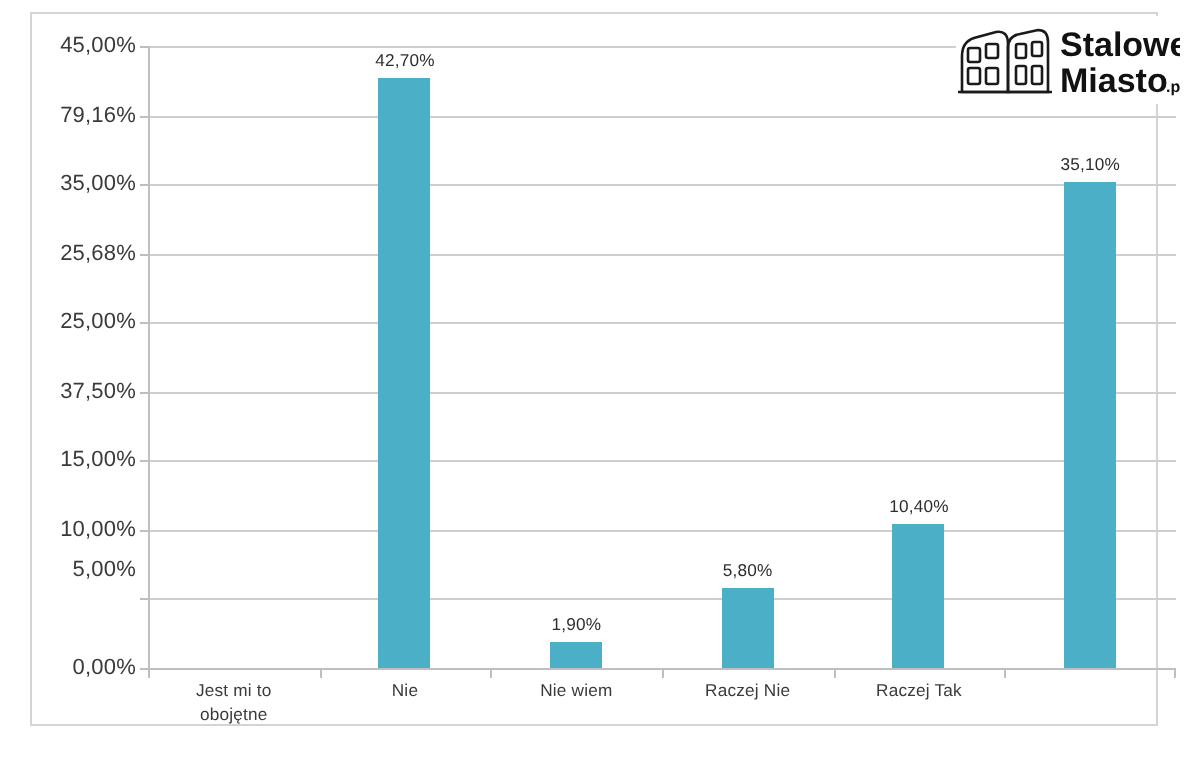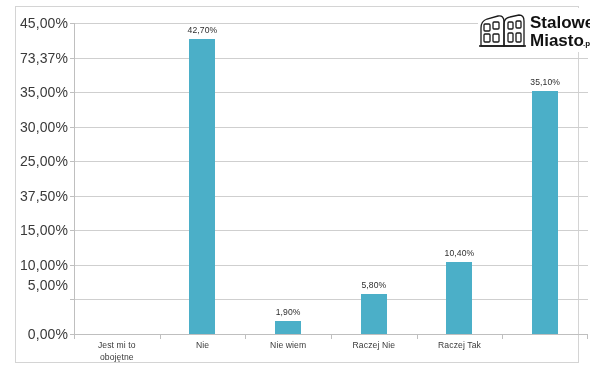--- a/index.html
+++ b/index.html
@@ -68,21 +68,21 @@
     background: #bfbfbf;
     z-index: 6;
   }
 
   
   .ytick {
     position: absolute;
     right: 0;
     width: 52px;
     text-align: right;
-    font-size: 14px;
+    font-size: 11px;
     color: #3a3a3a;
     letter-spacing: 0.1px;
     transform: translateY(-50%);
     white-space: nowrap;
   }
   #y-labels {
     position: absolute;
     left: 0px;
     top: 16px;
     width: 52px;
@@ -170,23 +170,23 @@
 
 <div id="chart-frame">
 
   <div id="y-labels">
       <div class="ytick" style="top: 311px;">0,00%</div>
       <div class="ytick" style="top: 262px; text-align: right;">5,00%</div>
       <div class="ytick" style="top: 241.889px;">10,00%</div>
       <div class="ytick" style="top: 207.333px;">15,00%</div>
       <div class="ytick" style="top: 172.778px;">37,50%</div>
       <div class="ytick" style="top: 138.222px;">25,00%</div>
-      <div class="ytick" style="top: 103.667px;">30,00%</div>
+      <div class="ytick" style="top: 103.667px;">25,68%</div>
       <div class="ytick" style="top: 69.1111px;">35,00%</div>
-      <div class="ytick" style="top: 34.5556px;">73,37%</div>
+      <div class="ytick" style="top: 34.5556px;">79,16%</div>
       <div class="ytick" style="top: 0px;">45,00%</div>
     </div>
 
   <div id="y-ticks">
       <div class="ytickmark" style="top: 311px;"></div>
       <div class="ytickmark" style="top: 276.444px;"></div>
       <div class="ytickmark" style="top: 241.889px;"></div>
       <div class="ytickmark" style="top: 207.333px;"></div>
       <div class="ytickmark" style="top: 172.778px;"></div>
       <div class="ytickmark" style="top: 138.222px;"></div>

